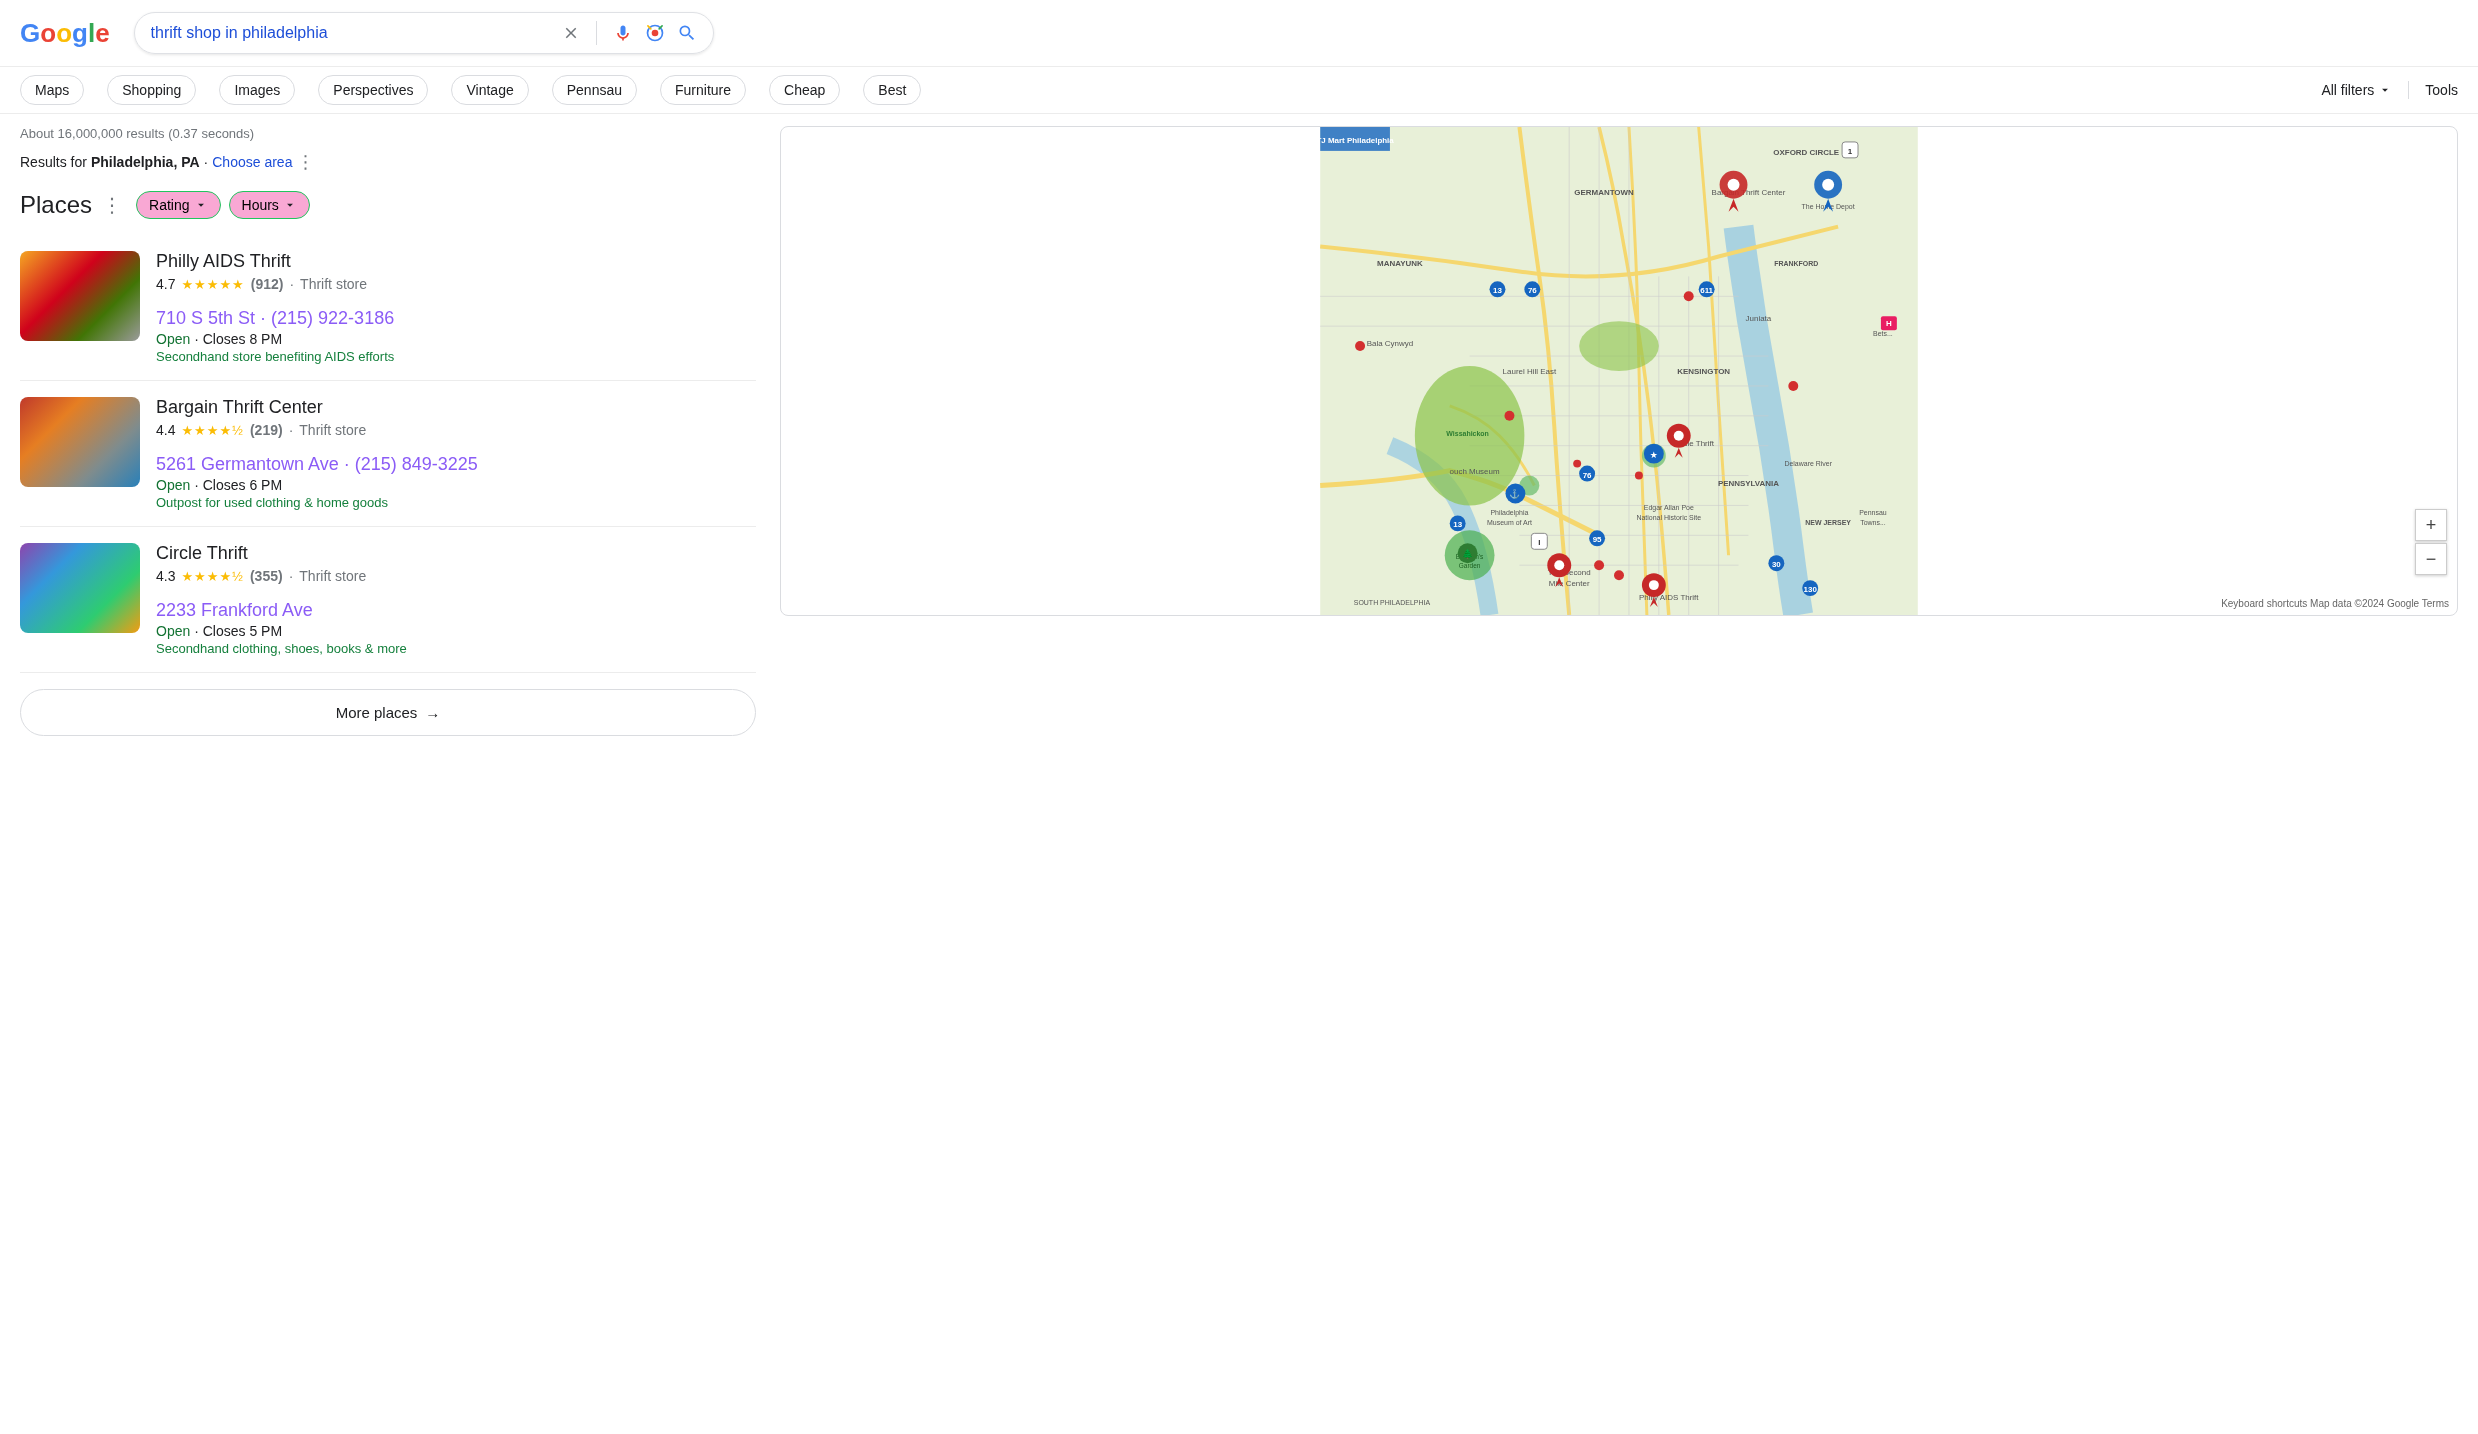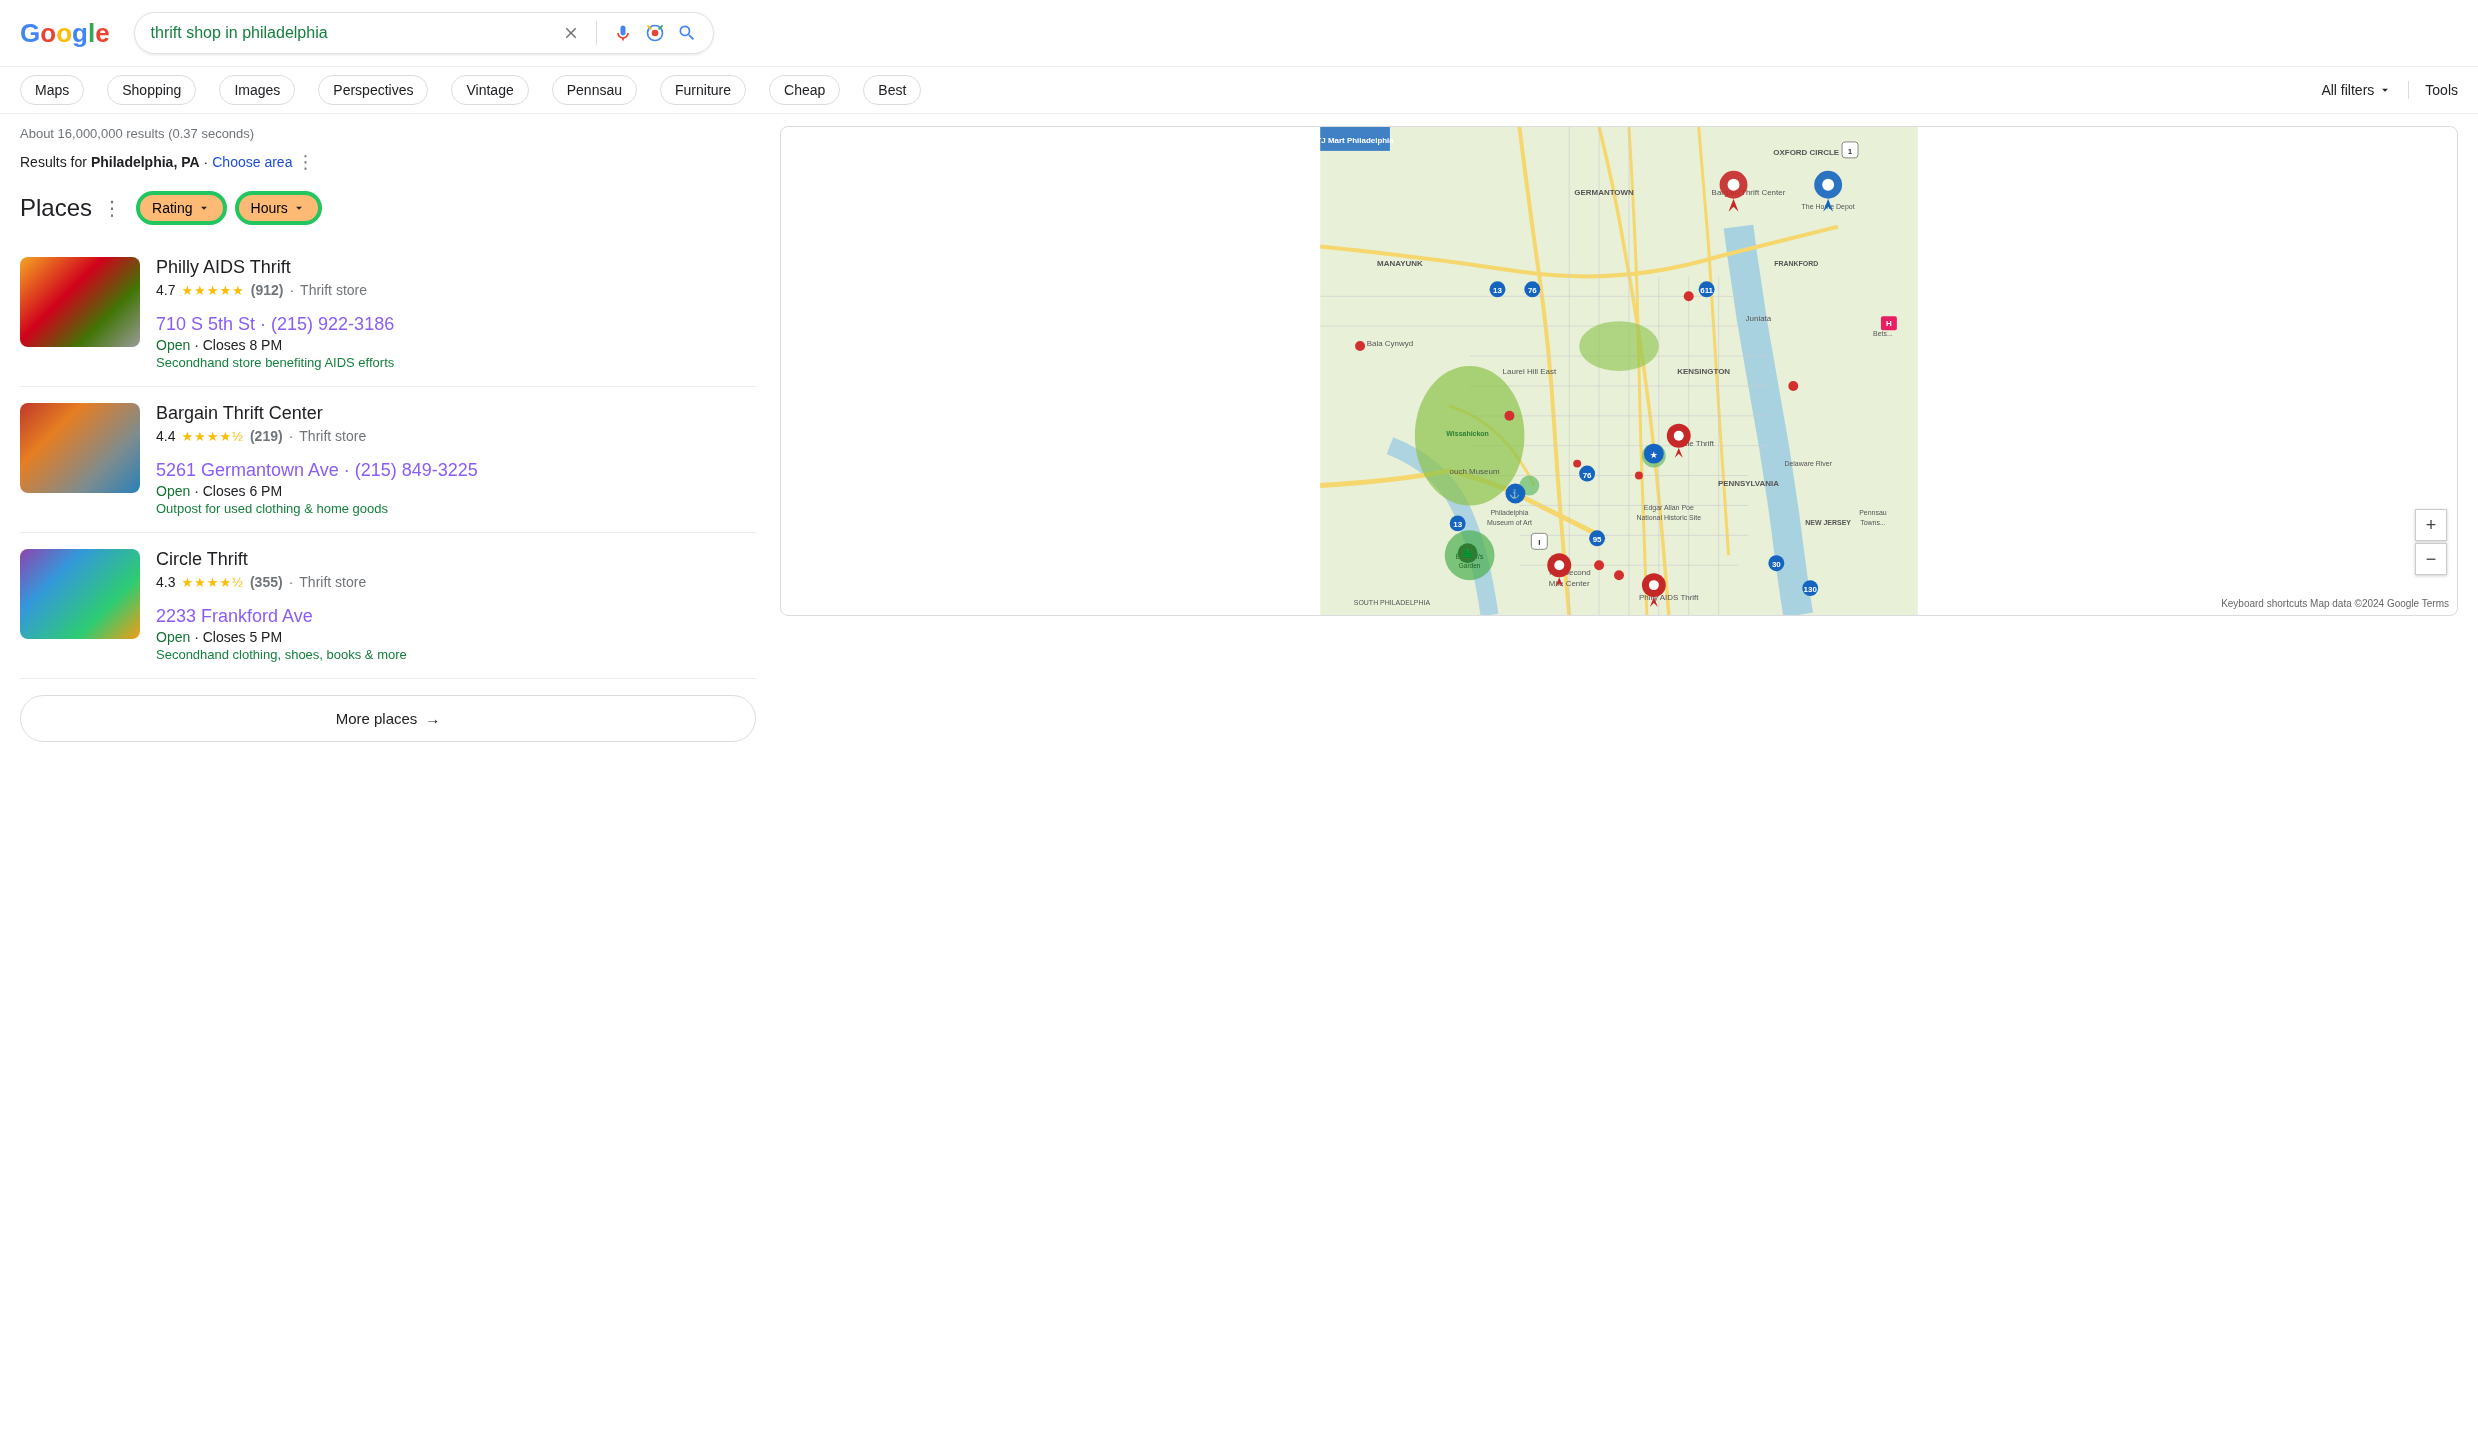--- a/index.html
+++ b/index.html
@@ -34,21 +34,21 @@
       padding: 8px 16px;
       flex: 1;
       max-width: 580px;
       box-shadow: 0 1px 3px rgba(0,0,0,0.1);
     }
     .search-input {
       border: none;
       outline: none;
       flex: 1;
       font-size: 16px;
-      color: #15803d;
+      color: #1d4ed8;
     }
     .search-icons {
       display: flex;
       align-items: center;
       gap: 12px;
     }
     .search-icon-btn {
       cursor: pointer;
       display: flex;
       align-items: center;
@@ -158,26 +158,26 @@
       border: none;
       color: #70757a;
       font-size: 20px;
     }
     .filter-buttons {
       display: flex;
       gap: 8px;
       margin-left: 4px;
     }
     .filter-btn {
-      border: 4px solid #22c55e;
+      border: 1px solid #22c55e;
       border-radius: 20px;
       padding: 5px 12px;
       font-size: 14px;
       cursor: pointer;
-      background: #fdba74;
+      background: #f9a8d4;
       display: flex;
       align-items: center;
       gap: 4px;
     }
 
     
     .place-card {
       display: flex;
       gap: 16px;
       padding: 16px 0;

